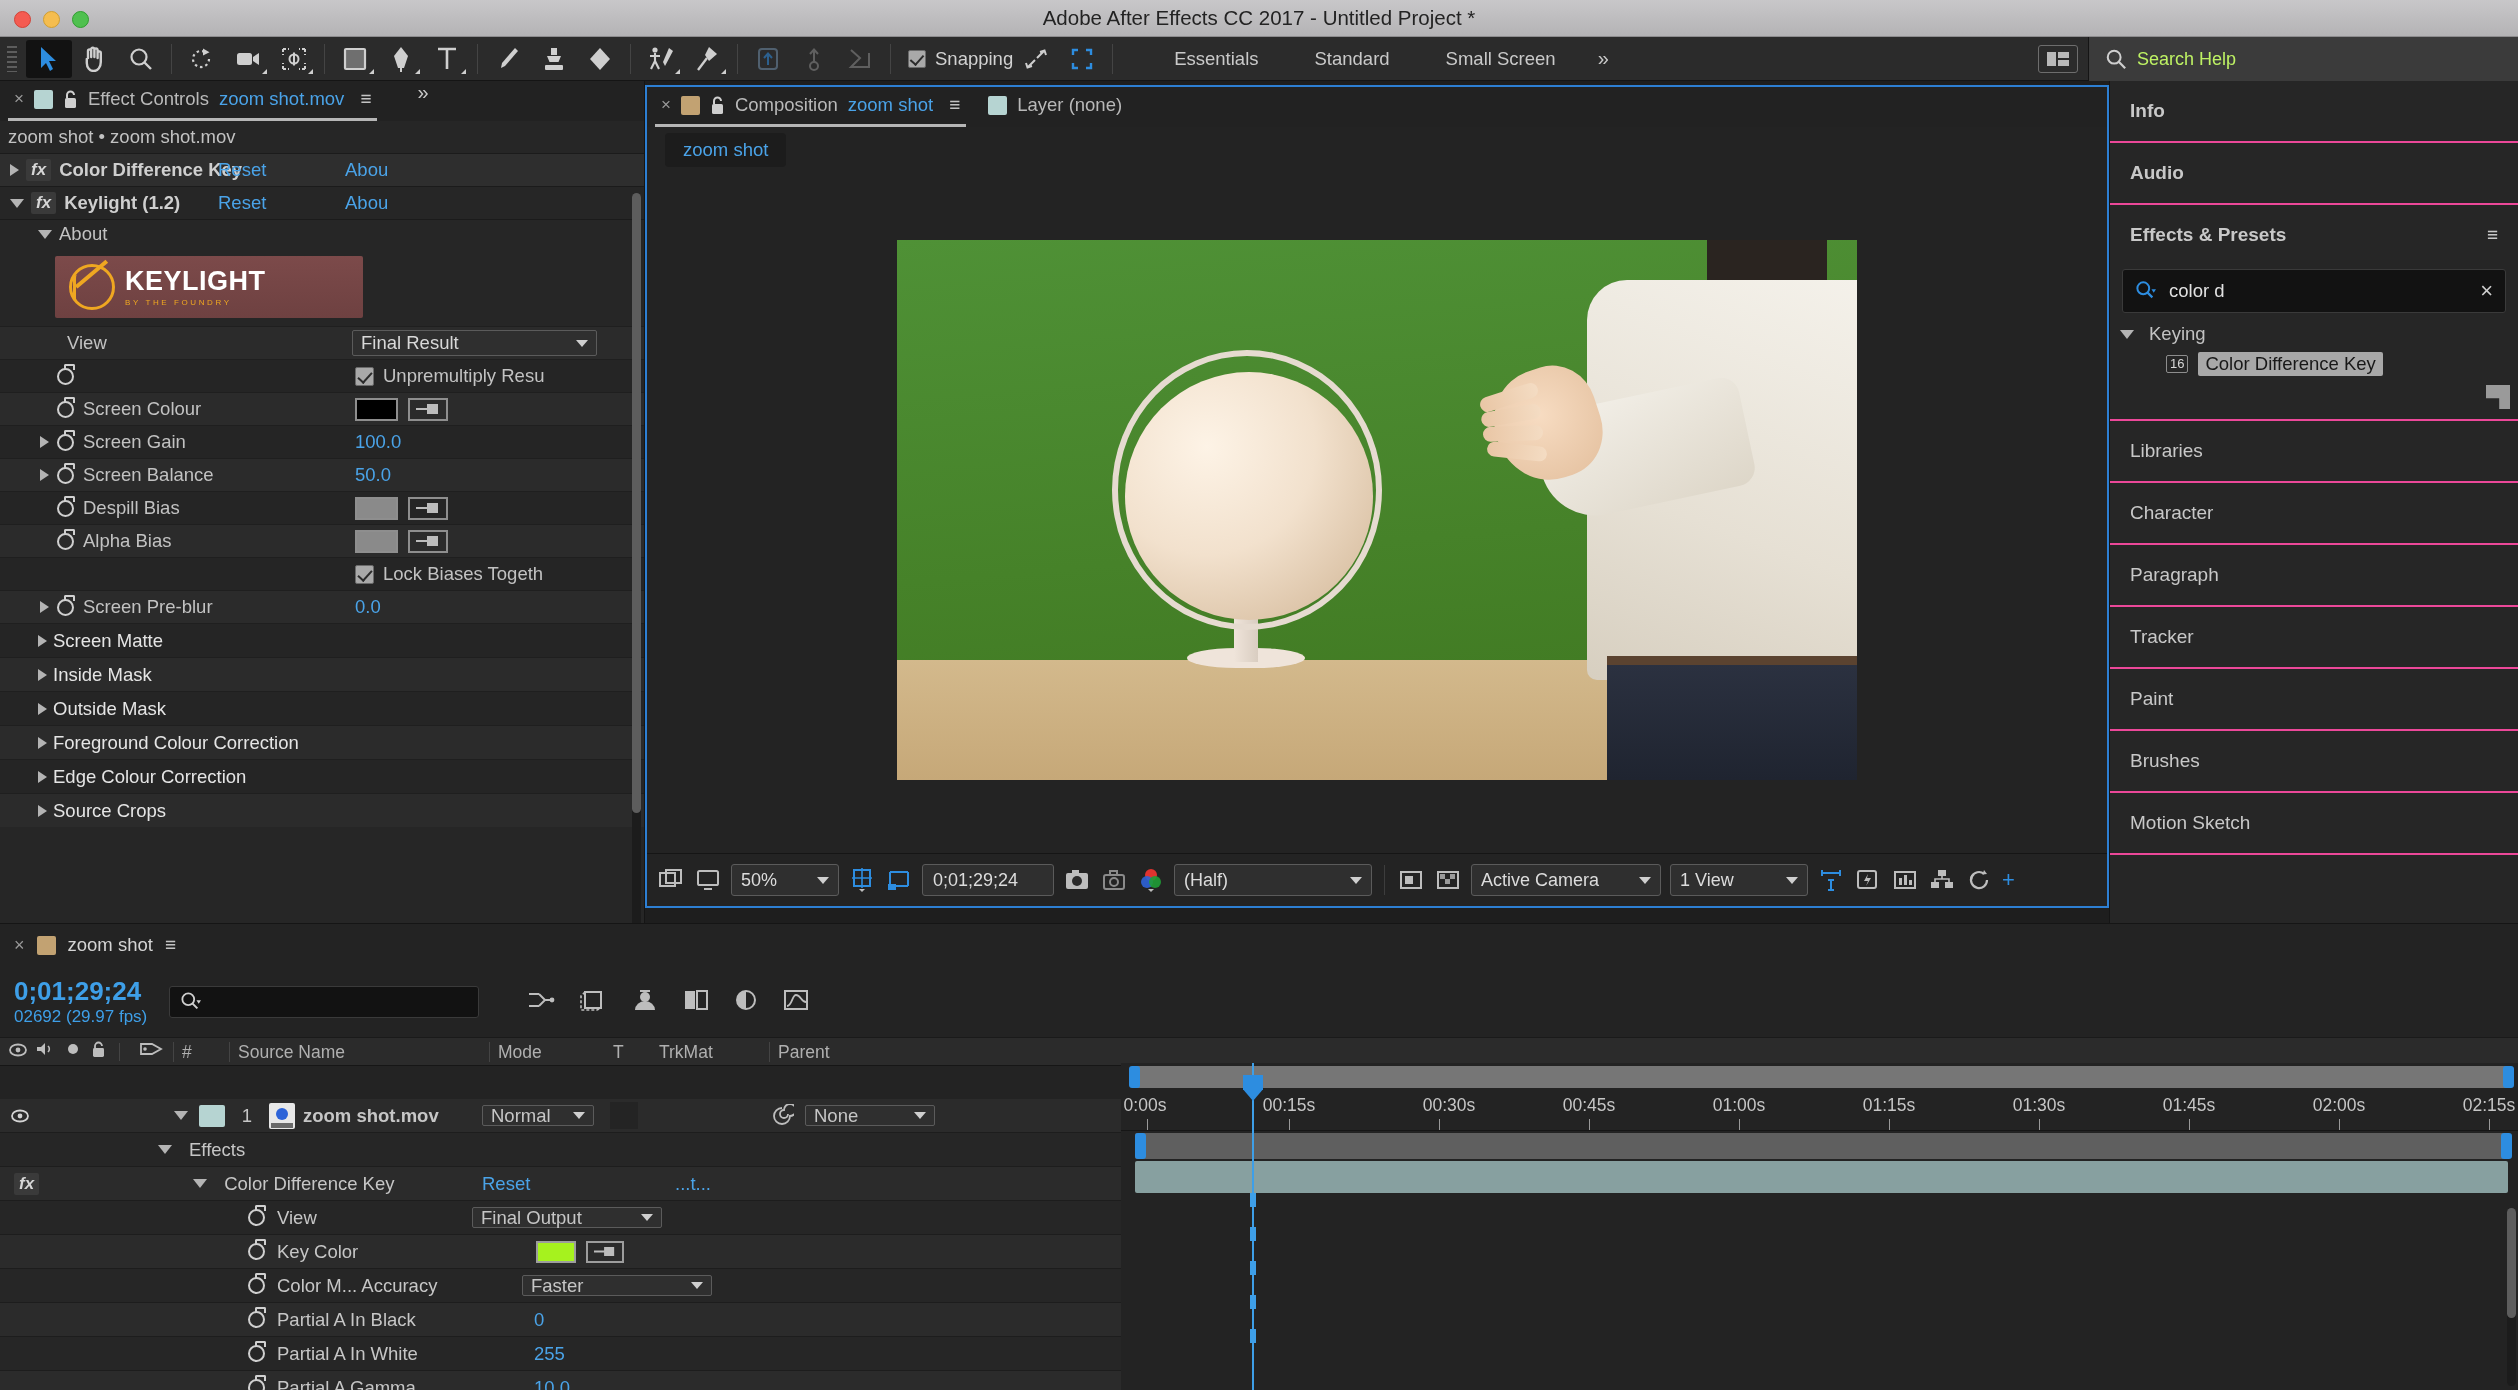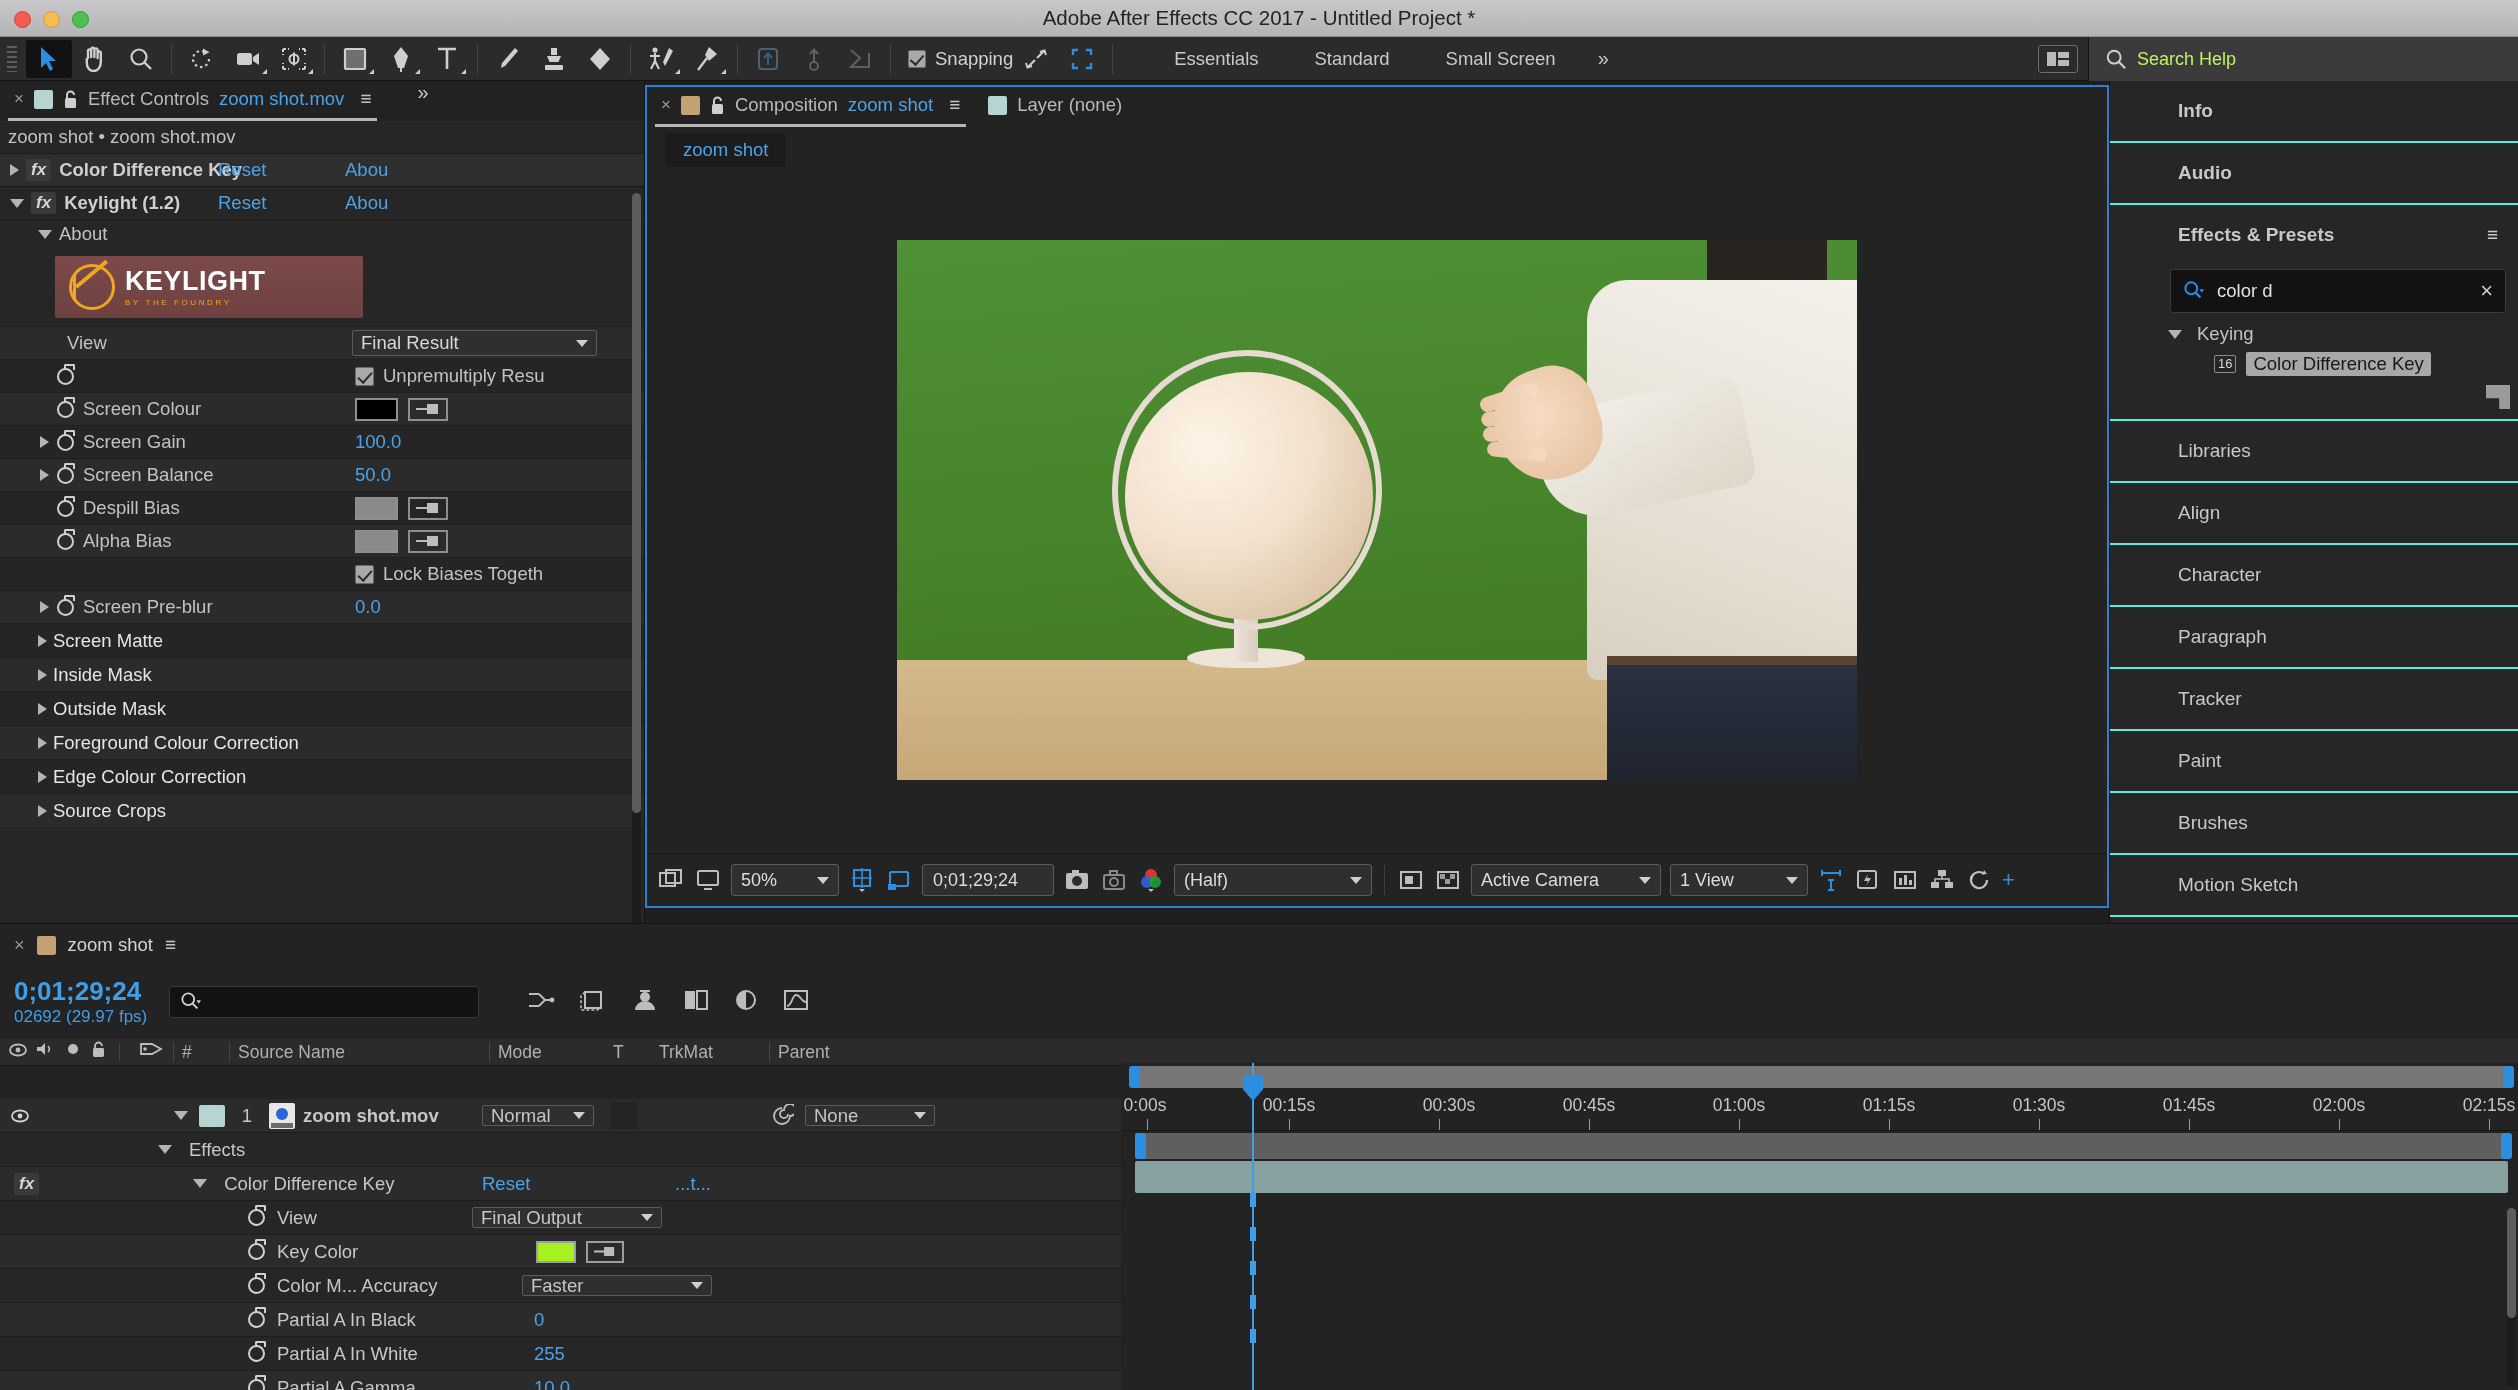--- a/index.html
+++ b/index.html
@@ -188,21 +188,21 @@
   .cb-field{ height:32px; background:#2f2f2f; border:1px solid #5b5b5b; border-radius:3px;
       display:flex; align-items:center; padding:0 10px;}
   .cb-field span{ font-size:18px; color:#dcdcdc;}
   .cb-sep{ width:1px;height:30px;background:#3d3d3d;margin:0 3px;}
   .caret{ width:0;height:0;border-left:6px solid transparent;border-right:6px solid transparent;
       border-top:7px solid #cfcfcf;}
 
   
   .side{ position:absolute; right:0; top:81px; width:409px; height:842px; background:#262626;
       border-left:1px solid #151515;}
-  .side-panel{ border-bottom:2px solid #5eead4;padding-left:48px; }
+  .side-panel{ border-bottom:2px solid #ec4899; }
   .side-head{ height:60px; display:flex; align-items:center; padding:0 20px;
       justify-content:space-between;}
   .side-head span.t{ font-size:19px; color:#c8c8c8;}
   .side-head span.b{ font-weight:bold;}
   .ep-search{ margin:4px 12px 6px 12px; height:44px; background:#121212; border:1px solid #3a3a3a;
       border-radius:3px; display:flex; align-items:center; gap:12px; padding:0 12px;}
   .ep-search input{ flex:1; background:transparent; border:0; outline:0; color:#e2e2e2;
       font-size:18.5px; font-family:"Liberation Sans", sans-serif;}
   .ep-x{ color:#cfcfcf; font-size:22px; }
   .ep-group{ display:flex; align-items:center; gap:8px; padding:4px 0 4px 10px; }
@@ -801,25 +801,20 @@
       </div>
     </div>
 
     <div class="side-panel">
         <div class="side-head">
           <span class="t">Libraries</span>
         </div>
       </div>
     <div class="side-panel">
         <div class="side-head">
-          <span class="t">Align</span>
-        </div>
-      </div>
-    <div class="side-panel">
-        <div class="side-head">
           <span class="t">Character</span>
         </div>
       </div>
     <div class="side-panel">
         <div class="side-head">
           <span class="t">Paragraph</span>
         </div>
       </div>
     <div class="side-panel">
         <div class="side-head">

